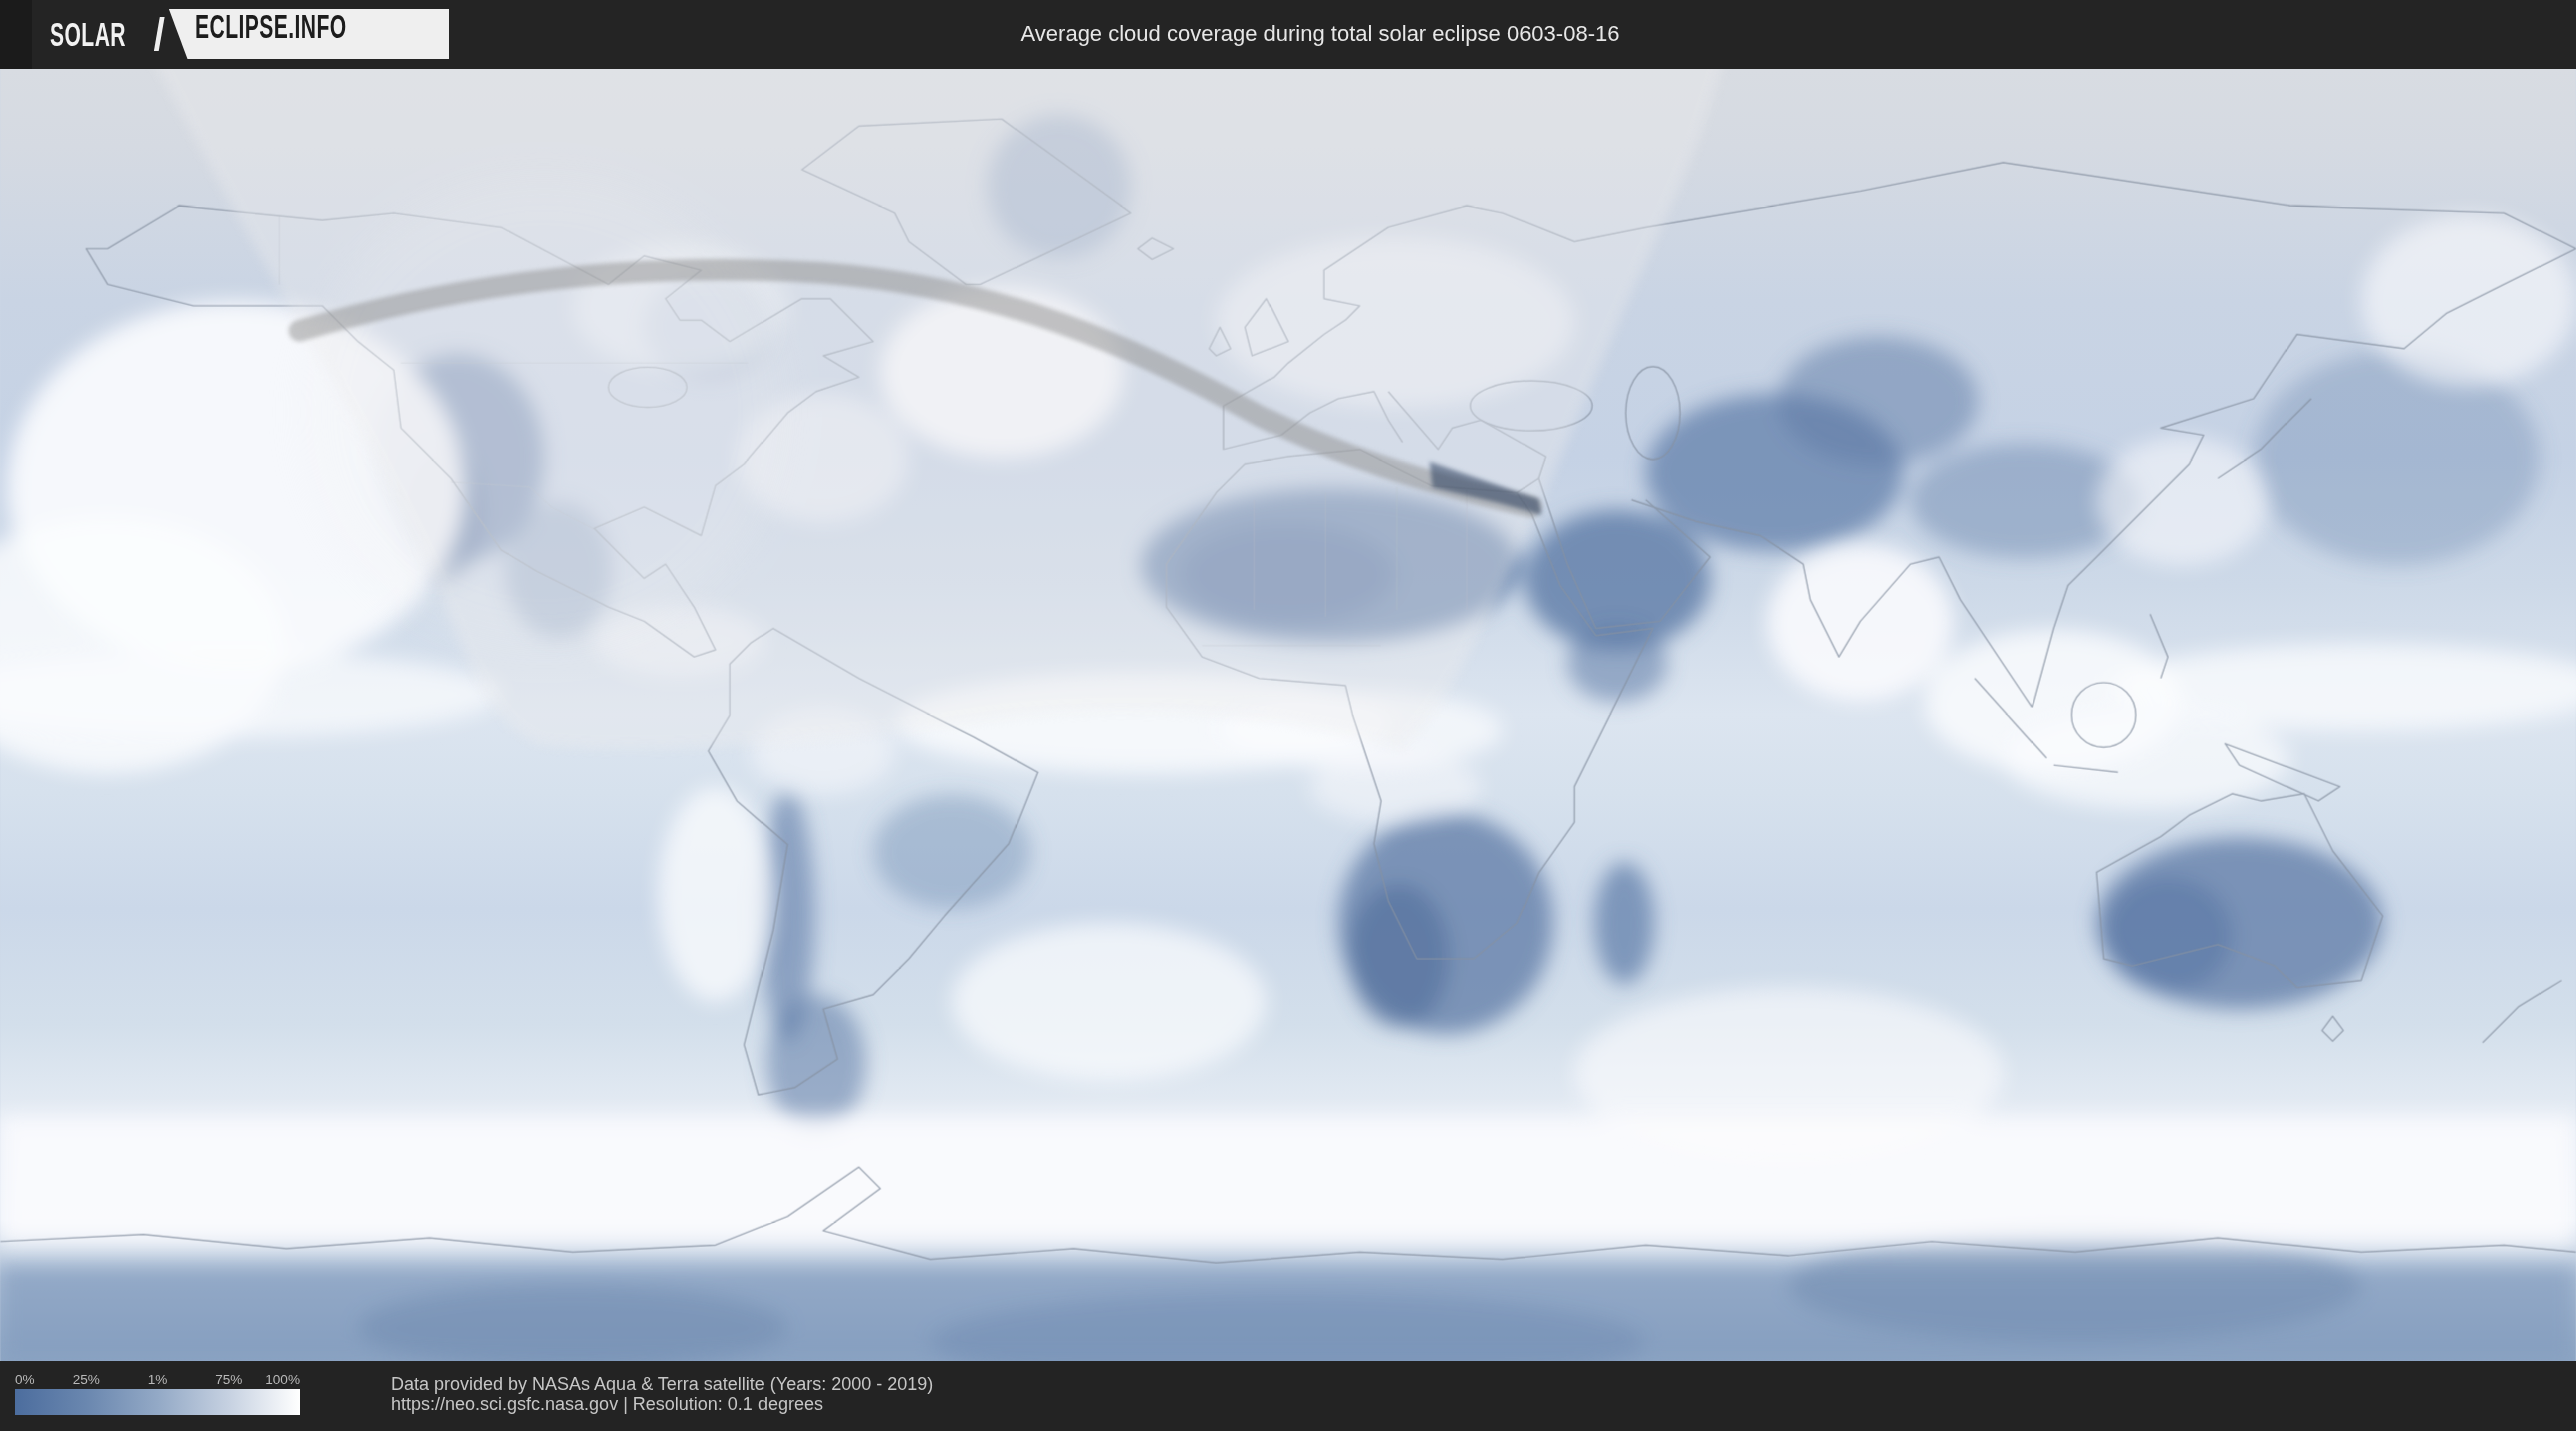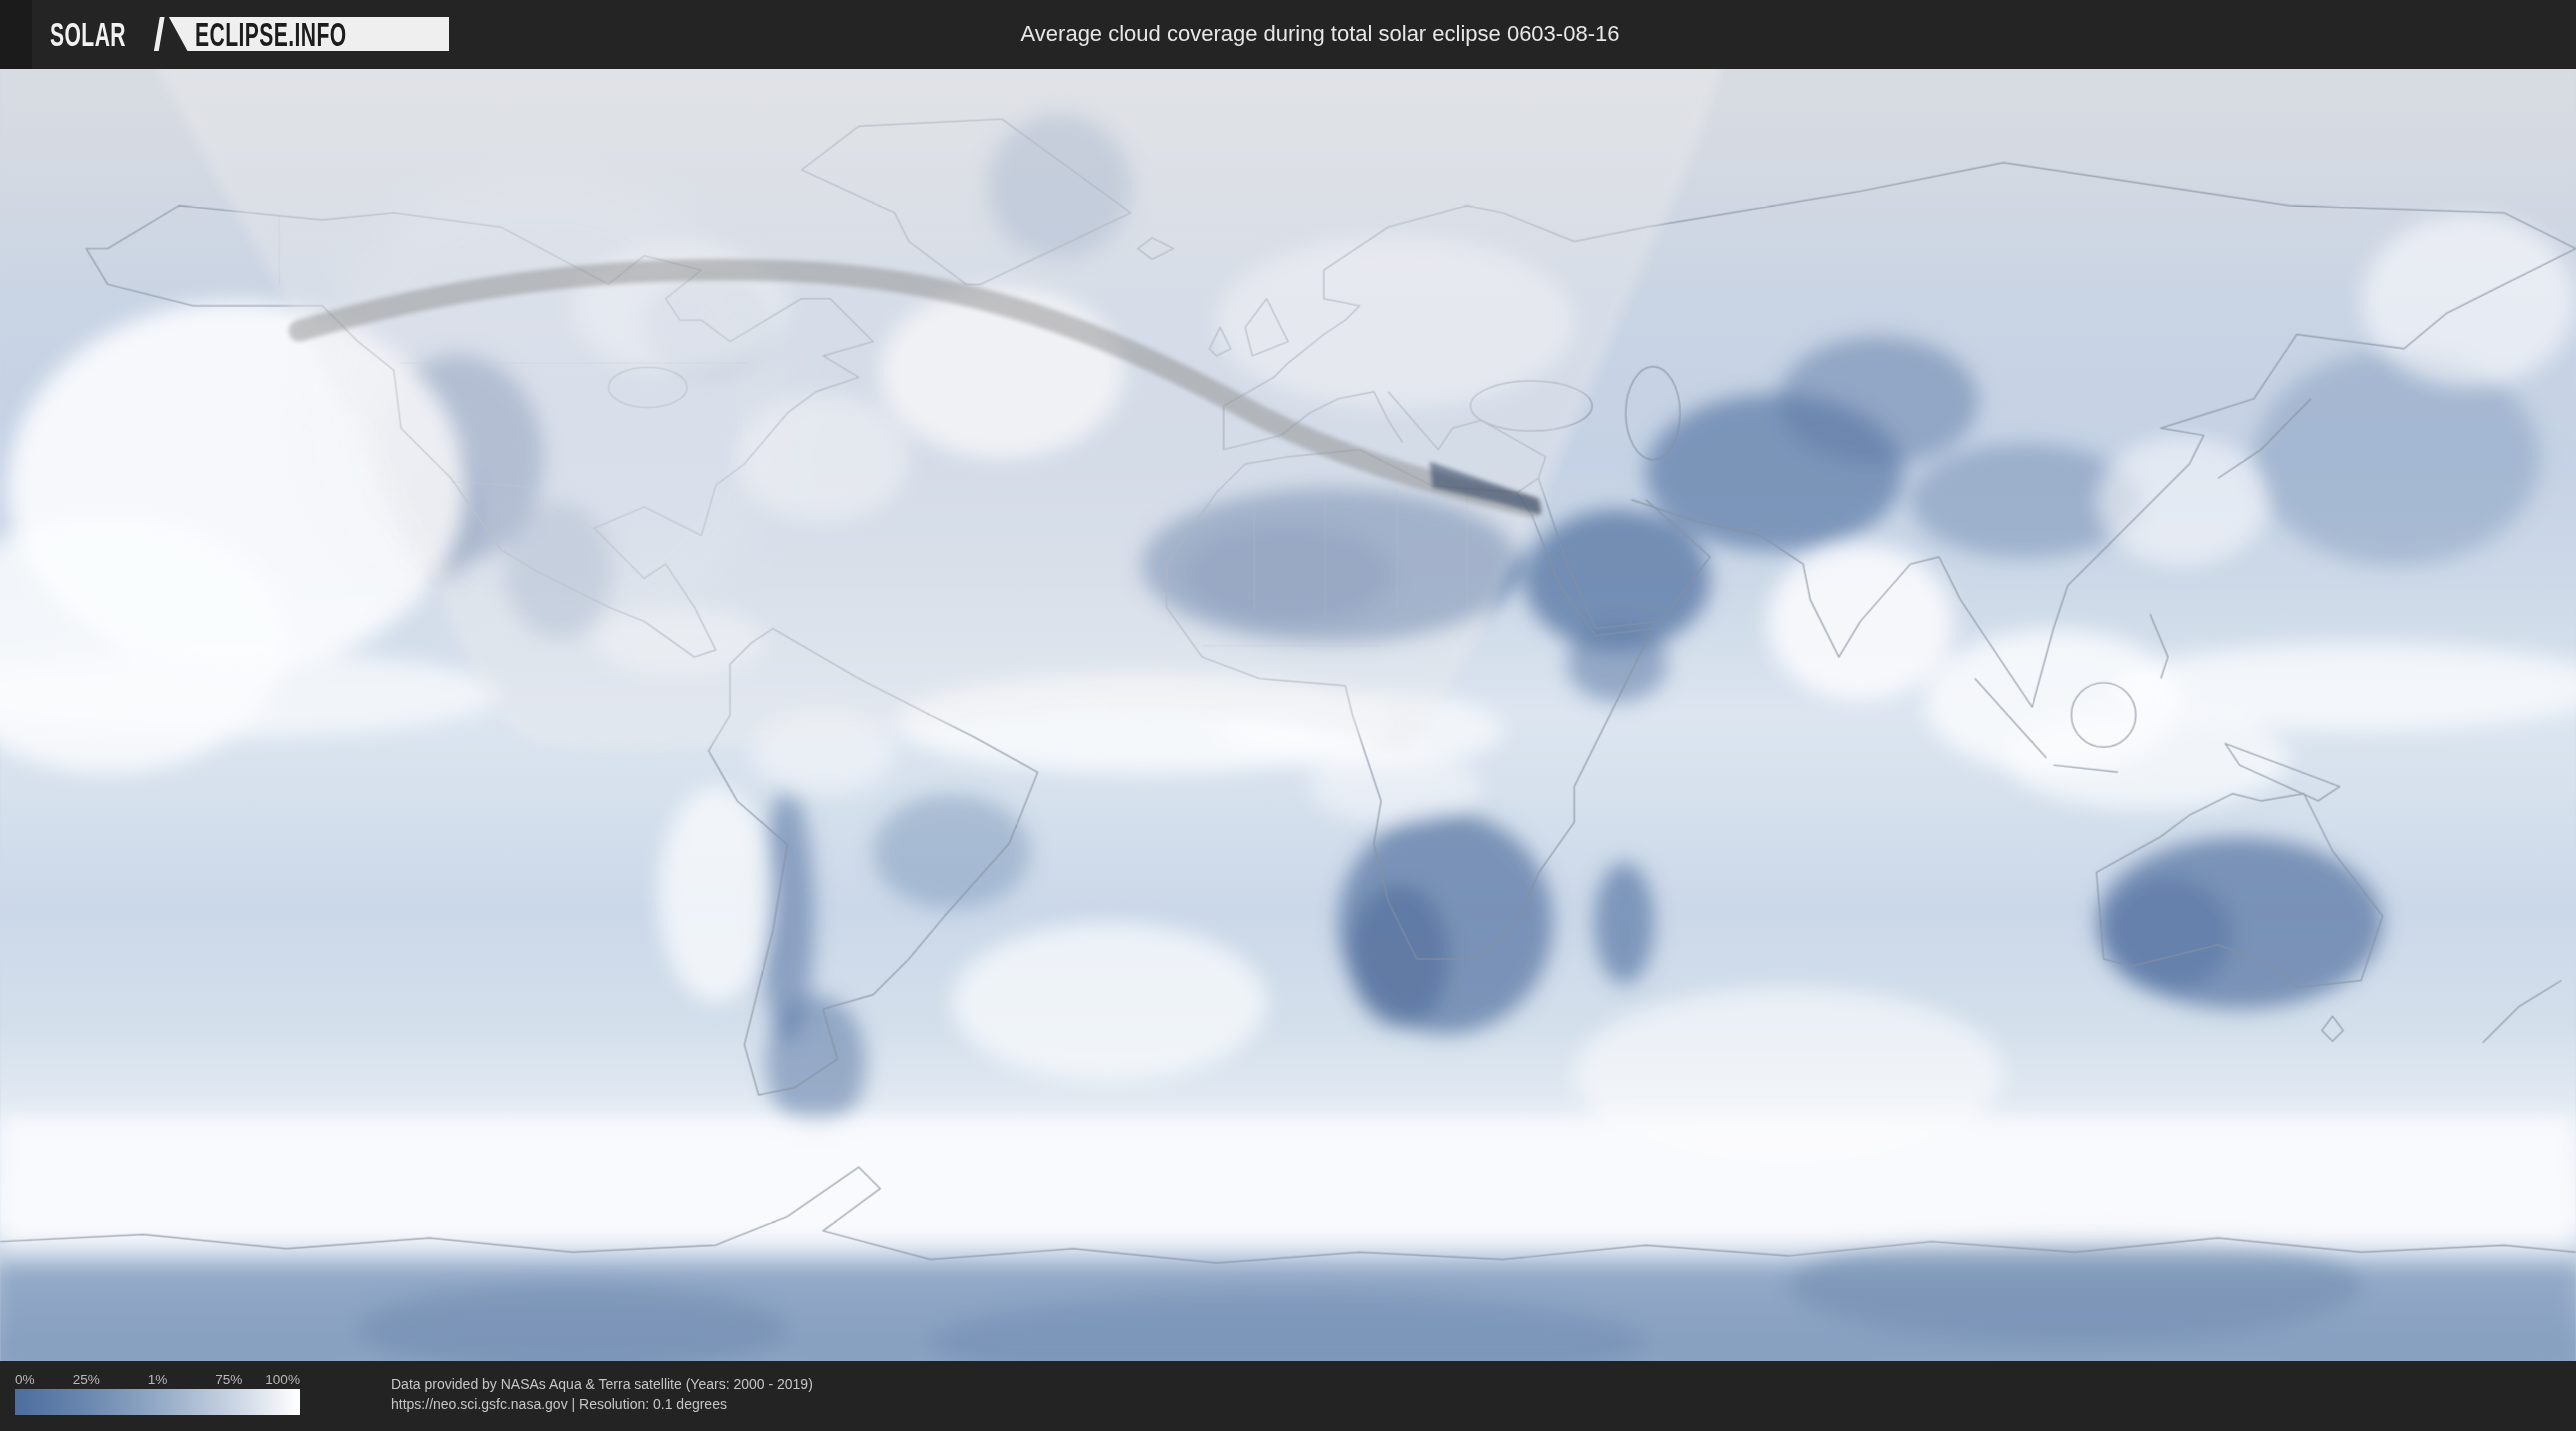--- a/index.html
+++ b/index.html
@@ -7,42 +7,42 @@
        font-family:"Liberation Sans","DejaVu Sans",sans-serif;}
 
   
   .topbar{position:absolute;left:0;top:0;width:2576px;height:69px;background:#242424;margin-left:32px;}
   .logo{position:absolute;left:18px;top:17px;height:34px;display:flex;align-items:center;cursor:pointer;}
   .logo-solar{font-size:34px;font-weight:600;color:#f2f2f2;letter-spacing:0.7px;
               transform:scaleX(.62);transform-origin:left center;white-space:nowrap;}
   .logo-slash{width:10.7px;height:34px;background:#efefef;margin-left:-18.6px;
               clip-path:polygon(55% 0,100% 0,45% 100%,0 100%);}
   .logo-box{height:34px;margin-left:4.3px;background:#efefef;display:flex;align-items:center;
-            padding:0 10px 0 26px;clip-path:polygon(0 0,100% 0,100% 100%,18.6px 100%);}
+            padding:0 10px 16px 26px;clip-path:polygon(0 0,100% 0,100% 100%,18.6px 100%);}
   .logo-box span{font-size:34px;font-weight:600;color:#1c1c1c;letter-spacing:0.7px;
                  transform:scaleX(.62);transform-origin:left center;white-space:nowrap;}
   .page-title{position:absolute;top:21px;left:50%;transform:translateX(-50%);
               font-size:22px;font-weight:400;color:#e7e7e7;white-space:nowrap;}
 
   
   .map-wrap{position:absolute;left:0;top:69px;width:2576px;height:1292px;background:#ccd7e6;}
   .map-wrap svg{display:block;}
 
   
   .bottombar{position:absolute;left:0;top:1361px;width:2576px;height:70px;background:#232323;}
   .legend{position:absolute;left:15px;top:11.4px;width:285px;}
   .legend-ticks{position:relative;height:15.7px;font-size:13.6px;color:#b9b9b9;}
   .legend-ticks .t0{position:absolute;left:0;}
   .legend-ticks .t25{position:absolute;left:25%;transform:translateX(-50%);}
   .legend-ticks .t50{position:absolute;left:50%;transform:translateX(-50%);}
   .legend-ticks .t75{position:absolute;left:75%;transform:translateX(-50%);}
   .legend-ticks .t100{position:absolute;right:0;}
   .legend-bar{margin-top:0.7px;width:285px;height:26px;
               background:linear-gradient(90deg,#4c6d9e,#6a87af 25%,#93a9c6 50%,#c6d1e1 75%,#ffffff);}
-  .attrib{position:absolute;left:391px;top:14.3px;font-size:14px;line-height:19.3px;color:#c6c6c6;}
+  .attrib{position:absolute;left:391px;top:14.3px;font-size:18px;line-height:19.3px;color:#c6c6c6;}
 </style>
 </head>
 <body>
 
 <div class="topbar" style="background: rgb(36, 36, 36);">
   <div class="logo">
     <span class="logo-solar">SOLAR</span>
     <span class="logo-slash"></span>
     <span class="logo-box">
       <span>ECLIPSE.INFO</span>

